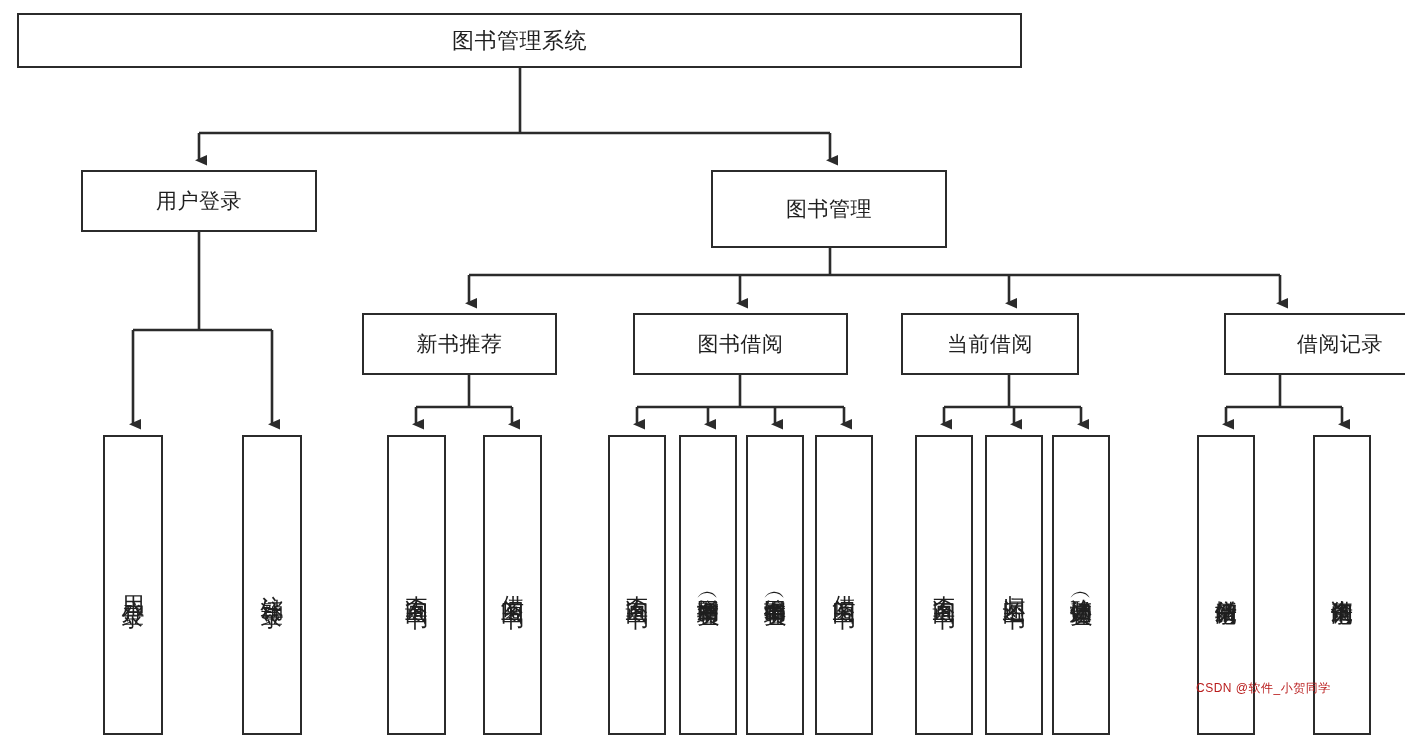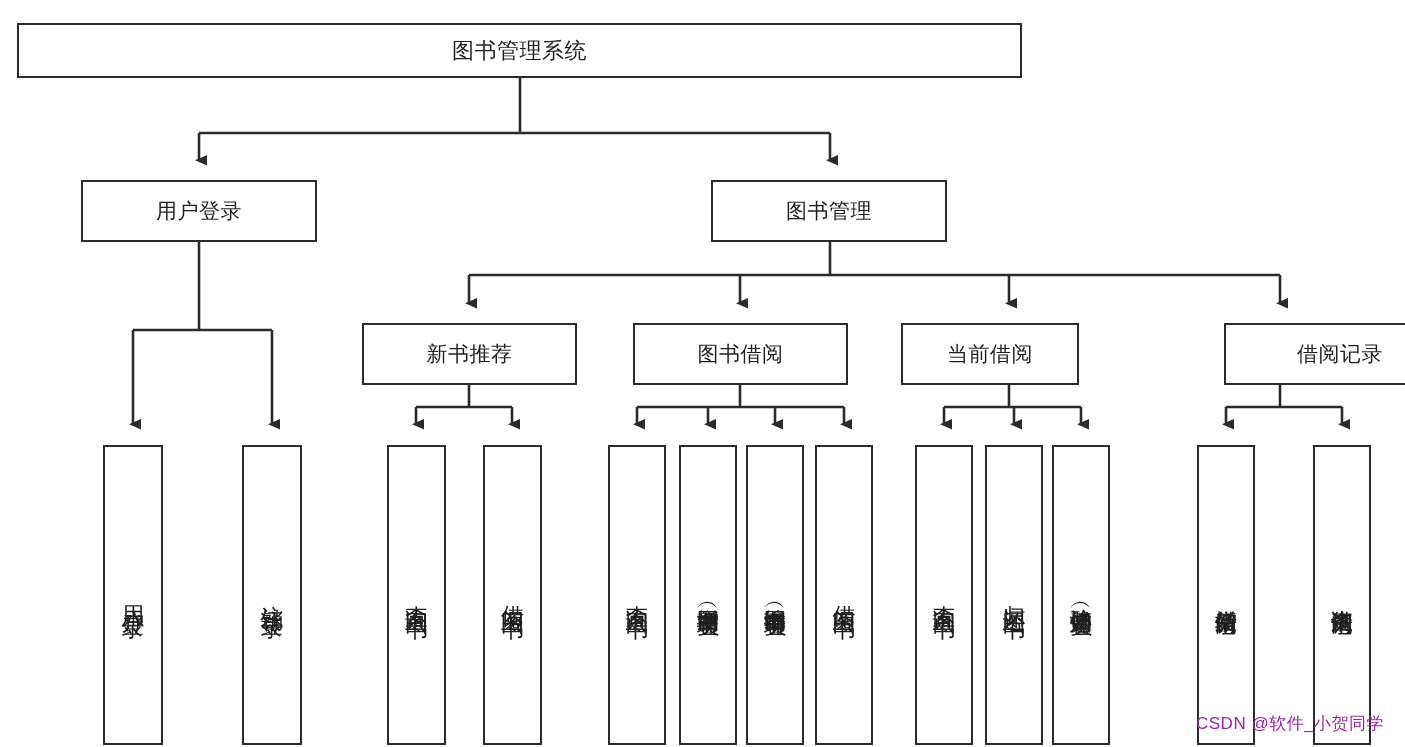--- a/index.html
+++ b/index.html
@@ -12,21 +12,20 @@
   svg#connectors{position:absolute;left:0;top:0;width:1405px;height:747px;}
   .node{
     position:absolute;
     box-sizing:border-box;
     background:#ffffff;
     border:2px solid #2b2b2b;
     display:flex;
     align-items:center;
     justify-content:center;
     text-align:center;
-    margin-top:10px;
   }
   .node .label{
     display:block;
     line-height:1.18;
     letter-spacing:0.5px;
     color:#1f1f1f;
     font-weight:400;
   }
   .node.horiz .label{font-size:21px;}
   .node.root .label{font-size:22px;}
@@ -38,23 +37,23 @@
     writing-mode:vertical-rl;
     text-orientation:upright;
     font-size:23px;
     letter-spacing:4px;
     line-height:1;
     white-space:nowrap;
   }
   .node.vert.tight .label{font-size:22px;letter-spacing:1px;}
   .watermark{
     position:absolute;
-    left:1196px;top:712px;
-    font-size:17px;
-    color:#a21caf;
+    left:1196px;top:680px;
+    font-size:12px;
+    color:#b91c1c;
     white-space:nowrap;
     letter-spacing:0.5px;
   }
 </style>
 </head>
 <body>
 
 <div id="diagram-root">
 
   <svg id="connectors" viewBox="0 0 1405 747" xmlns="http://www.w3.org/2000/svg">
@@ -107,25 +106,25 @@
     </g>
   </svg>
 
   <div class="node horiz root" style="left:17px;top:13px;width:1005px;height:55px;">
     <span class="label">图书管理系统</span>
   </div>
 
   <div class="node horiz" style="left:81px;top:170px;width:236px;height:62px;">
     <span class="label">用户登录</span>
   </div>
-  <div class="node horiz" style="left:711px;top:170px;width:236px;height:62px;">
+  <div class="node horiz" style="left:711px;top:170px;width:236px;height:78px;">
     <span class="label">图书管理</span>
   </div>
 
-  <div class="node horiz" style="left:362px;top:313px;width:215px;height:62px;">
+  <div class="node horiz" style="left:362px;top:313px;width:195px;height:62px;">
     <span class="label">新书推荐</span>
   </div>
   <div class="node horiz" style="left:633px;top:313px;width:215px;height:62px;justify-content:center;">
     <span class="label">图书借阅</span>
   </div>
   <div class="node horiz" style="left:901px;top:313px;width:178px;height:62px;">
     <span class="label">当前借阅</span>
   </div>
   <div class="node horiz" style="left:1224px;top:313px;width:232px;height:62px;">
     <span class="label">借阅记录</span>

